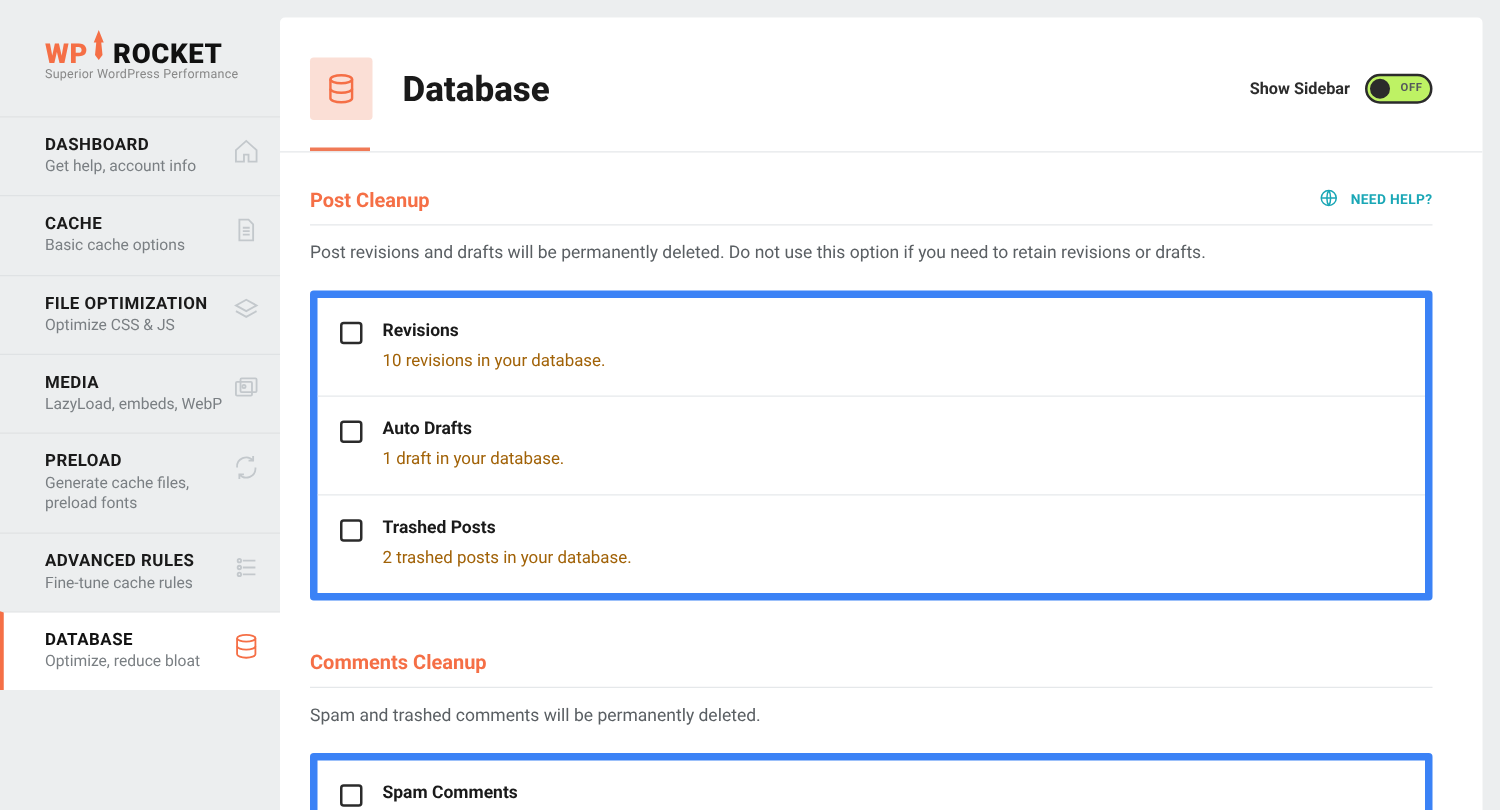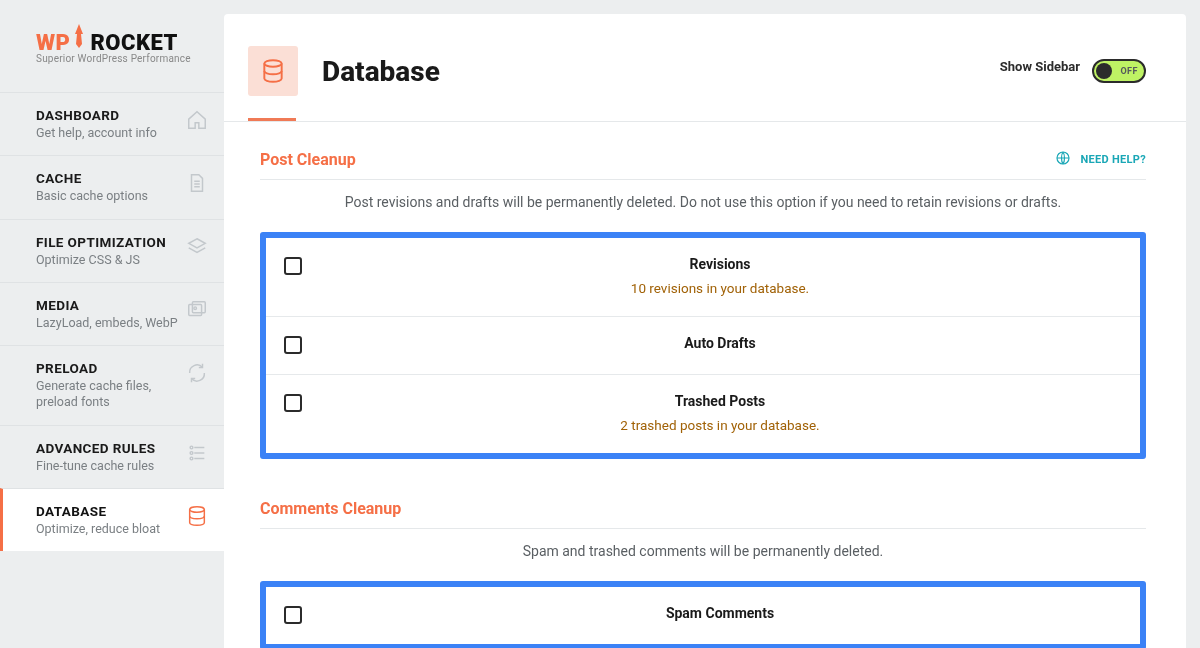--- a/index.html
+++ b/index.html
@@ -117,21 +117,21 @@
     color: #f56f46;
   }
   .header-title {
     font-size: 28px;
     font-weight: 800;
     color: #1a1a1a;
   }
   .header-right {
     margin-left: auto;
     display: flex;
-    align-items: flex-start;
+    align-items: center;
     gap: 12px;
   }
   .show-sidebar-label {
     font-size: 13px;
     font-weight: 700;
     color: #2c2c2c;
   }
   .toggle {
     width: 54px;
     height: 24px;
@@ -163,24 +163,23 @@
     height: 3px;
     background: #f07a56;
     width: 48px;
     margin-left: 24px;
   }
   .divider {
     height: 1px;
     background: #e5e8ea;
   }
   .content {
-    padding: 28px 40px 0 36px;
+    padding: 28px 40px 0 24px;
     overflow-y: auto;
     flex: 1;
-    text-align: center;
   }
   .section-head {
     display: flex;
     align-items: center;
     justify-content: space-between;
     margin-bottom: 10px;
   }
   .section-title {
     color: #f56f46;
     font-size: 16px;
@@ -405,20 +404,21 @@
             <div class="checkbox"></div>
             <div class="option-labels">
               <div class="option-title">Revisions</div>
               <div class="option-sub">10 revisions in your database.</div>
             </div>
           </div>
           <div class="option-row">
             <div class="checkbox"></div>
             <div class="option-labels">
               <div class="option-title">Auto Drafts</div>
+              <div class="option-sub">1 draft in your database.</div>
             </div>
           </div>
           <div class="option-row">
             <div class="checkbox"></div>
             <div class="option-labels">
               <div class="option-title">Trashed Posts</div>
               <div class="option-sub">2 trashed posts in your database.</div>
             </div>
           </div>
         </div>

